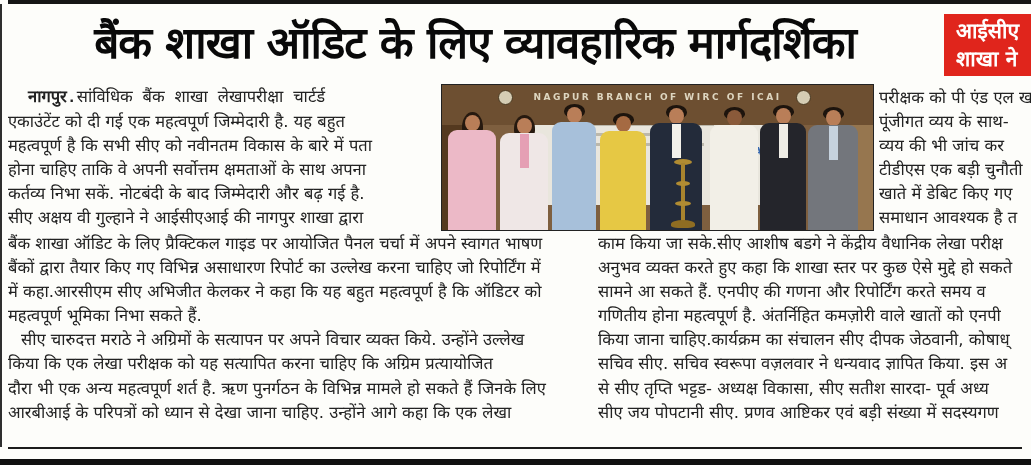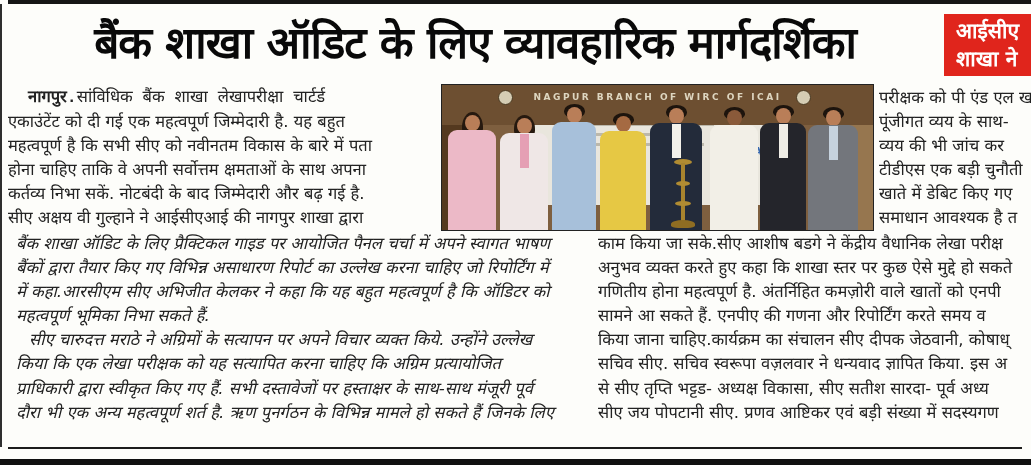--- a/index.html
+++ b/index.html
@@ -14,21 +14,21 @@
         color:#fff;font-weight:700;font-size:21px;line-height:28px;padding:3px 0 0 12px;
         box-sizing:border-box;}
   .sidebox .sbline{white-space:nowrap;}
   .col{position:absolute;}
   .line{height:24.1px;line-height:24px;font-size:16.5px;white-space:nowrap;color:#222;}
   .ind{padding-left:20px;font-family:Liberation Mono, monospace;}
   .ind2{padding-left:13px;}
   .dl{font-weight:700;}
   .lt{left:8px;top:86px;width:430px;}
   .rt{left:879px;top:86px;width:152px;}
-  .lmb{left:16px;top:232px;width:577px;font-style:italic;}
+  .lmb{left:8px;top:232px;width:577px;}
   .rb{left:598px;top:232px;width:433px;}
   .bottomrule{position:absolute;left:8px;top:447px;width:1014px;height:2px;background:#1c1c1c;}
   .bottombar{position:absolute;left:0;top:459px;width:1031px;height:6px;background:#101010;}
 
   
   .photo{position:absolute;left:441px;top:84px;width:431px;height:145px;background:#7e5f3f;
         border:1px solid #222;overflow:hidden;}
   .woodband{position:absolute;left:0;top:0;right:0;height:40px;background:#6d4f31;}
   .bandtext{position:absolute;top:7px;left:0;width:100%;text-align:center;font-size:9px;
         font-weight:700;letter-spacing:2.5px;color:#ded6c0;white-space:nowrap;}
@@ -159,29 +159,29 @@
     <div class="line">समाधान आवश्यक है त</div>
   </div>
 
   <div class="col lmb">
     <div class="line">बैंक शाखा ऑडिट के लिए प्रैक्टिकल गाइड पर आयोजित पैनल चर्चा में अपने स्वागत भाषण</div>
     <div class="line">बैंकों द्वारा तैयार किए गए विभिन्न असाधारण रिपोर्ट का उल्लेख करना चाहिए जो रिपोर्टिंग में</div>
     <div class="line">में कहा.आरसीएम  सीए अभिजीत केलकर ने कहा कि यह बहुत महत्वपूर्ण है कि ऑडिटर को</div>
     <div class="line">महत्वपूर्ण भूमिका निभा सकते हैं.</div>
     <div class="line ind2">सीए चारुदत्त मराठे ने अग्रिमों के सत्यापन पर अपने विचार व्यक्त किये. उन्होंने उल्लेख</div>
     <div class="line">किया कि एक लेखा परीक्षक को यह सत्यापित करना चाहिए कि अग्रिम प्रत्यायोजित</div>
-    <div class="line">प्राधिकारी द्वारा स्वीकृत किए गए हैं. सभी दस्तावेजों पर हस्ताक्षर के साथ-साथ मंजूरी पूर्व</div>
     <div class="line">दौरा भी एक अन्य महत्वपूर्ण शर्त है. ऋण पुनर्गठन के विभिन्न मामले हो सकते हैं जिनके लिए</div>
+    <div class="line">आरबीआई के परिपत्रों को ध्यान से देखा जाना चाहिए. उन्होंने आगे कहा कि एक लेखा</div>
   </div>
 
   <div class="col rb">
     <div class="line">काम किया जा सके.सीए आशीष बडगे ने केंद्रीय वैधानिक लेखा परीक्ष</div>
     <div class="line">अनुभव व्यक्त करते हुए कहा कि शाखा स्तर पर कुछ ऐसे मुद्दे हो सकते</div>
+    <div class="line">सामने आ सकते हैं. एनपीए की गणना और रिपोर्टिंग करते समय व</div>
     <div class="line">गणितीय होना महत्वपूर्ण है. अंतर्निहित कमज़ोरी वाले खातों को एनपी</div>
-    <div class="line">सामने आ सकते हैं. एनपीए की गणना और रिपोर्टिंग करते समय व</div>
     <div class="line">किया जाना चाहिए.कार्यक्रम का संचालन सीए दीपक जेठवानी, कोषाध्</div>
     <div class="line">सचिव सीए. सचिव स्वरूपा वज़लवार ने धन्यवाद ज्ञापित किया. इस अ</div>
     <div class="line">से सीए तृप्ति भट्टड- अध्यक्ष विकासा, सीए सतीश सारदा- पूर्व अध्य</div>
     <div class="line">सीए जय पोपटानी सीए. प्रणव आष्टिकर एवं बड़ी संख्या में सदस्यगण</div>
   </div>
 
   <div class="bottomrule"></div>
   <div class="bottombar"></div>
 
 </div>

